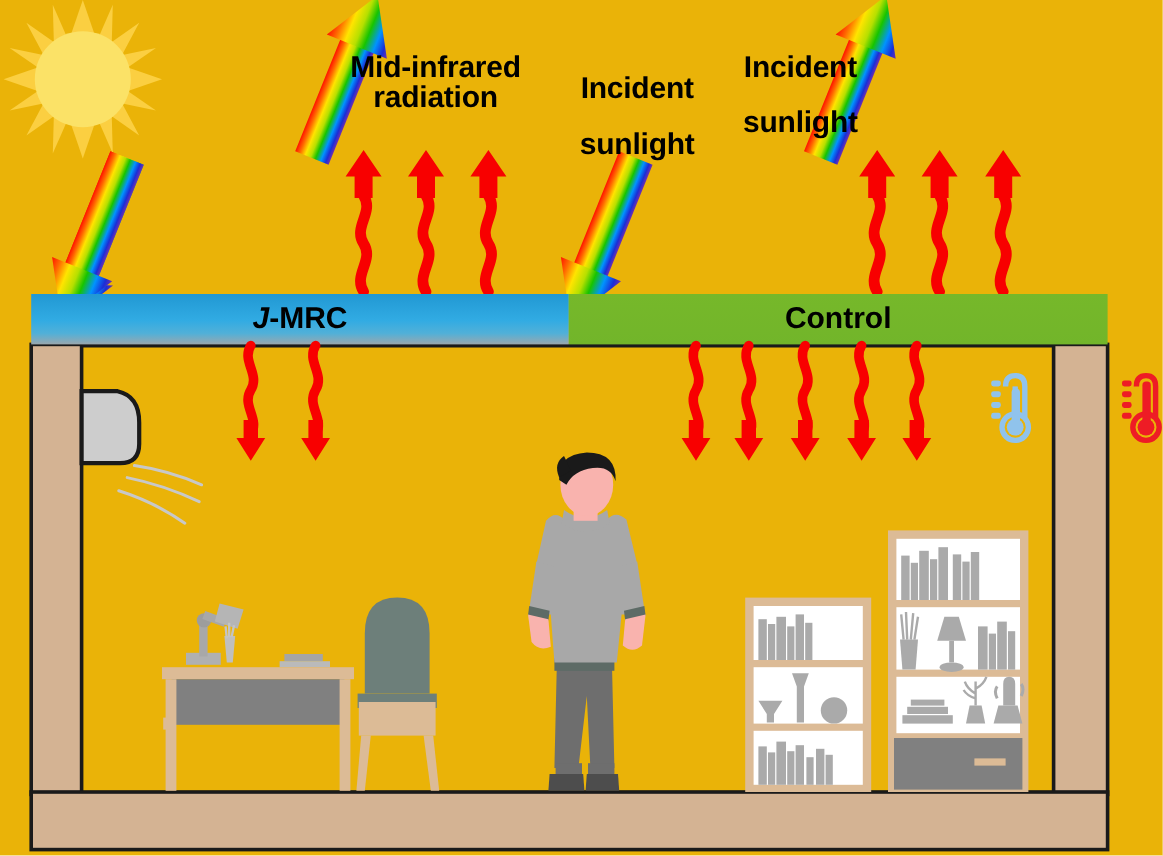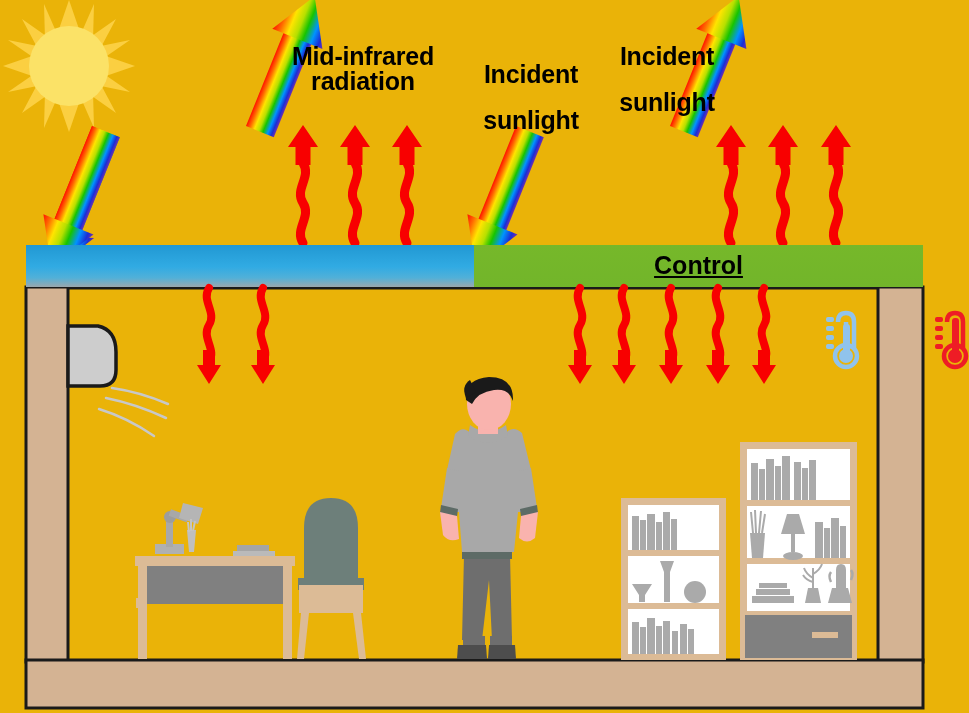--- a/index.html
+++ b/index.html
@@ -361,16 +361,19 @@
   <div class="lbl annot-lbl" style="left:461px; top:40px; width:140px;margin-top:22px;">
     <div>Incident</div>
     <div style="margin-top:21px;">sunlight</div>
   </div>
 
   <div class="lbl annot-lbl" style="left:592px; top:44px; width:150px;">
     <div>Incident</div>
     <div style="margin-top:21px;">sunlight</div>
   </div>
 
-
-  <div class="lbl bar-lbl" style="left:474px; top:253px; width:449px;text-decoration:underline;">Control</div>
+  <div class="lbl bar-lbl" style="left:26px; top:253px; width:448px;">
+    <span style="font-style:italic;">J</span><span>-MRC</span>
+  </div>
+
+  <div class="lbl bar-lbl" style="left:474px; top:253px; width:449px;">Control</div>
 
 </div>
 
 </body></html>

